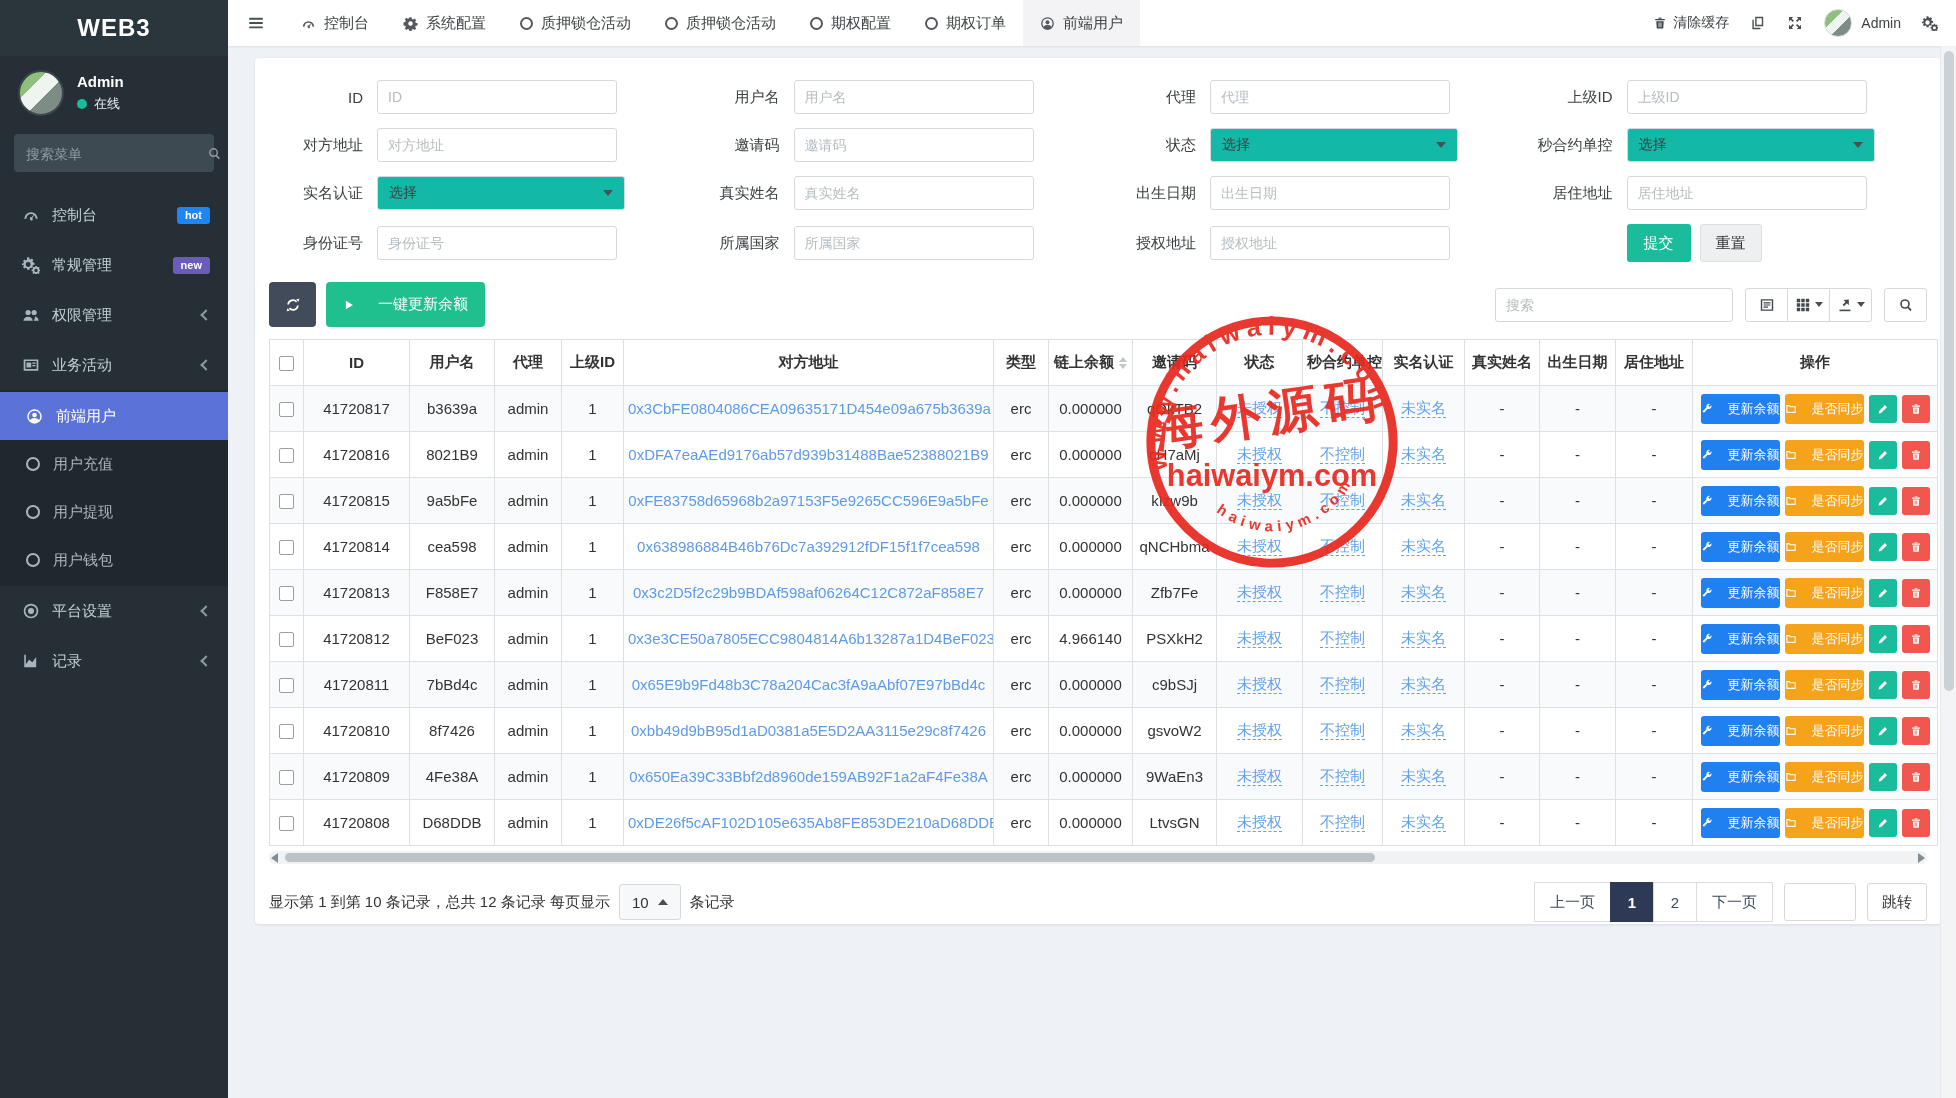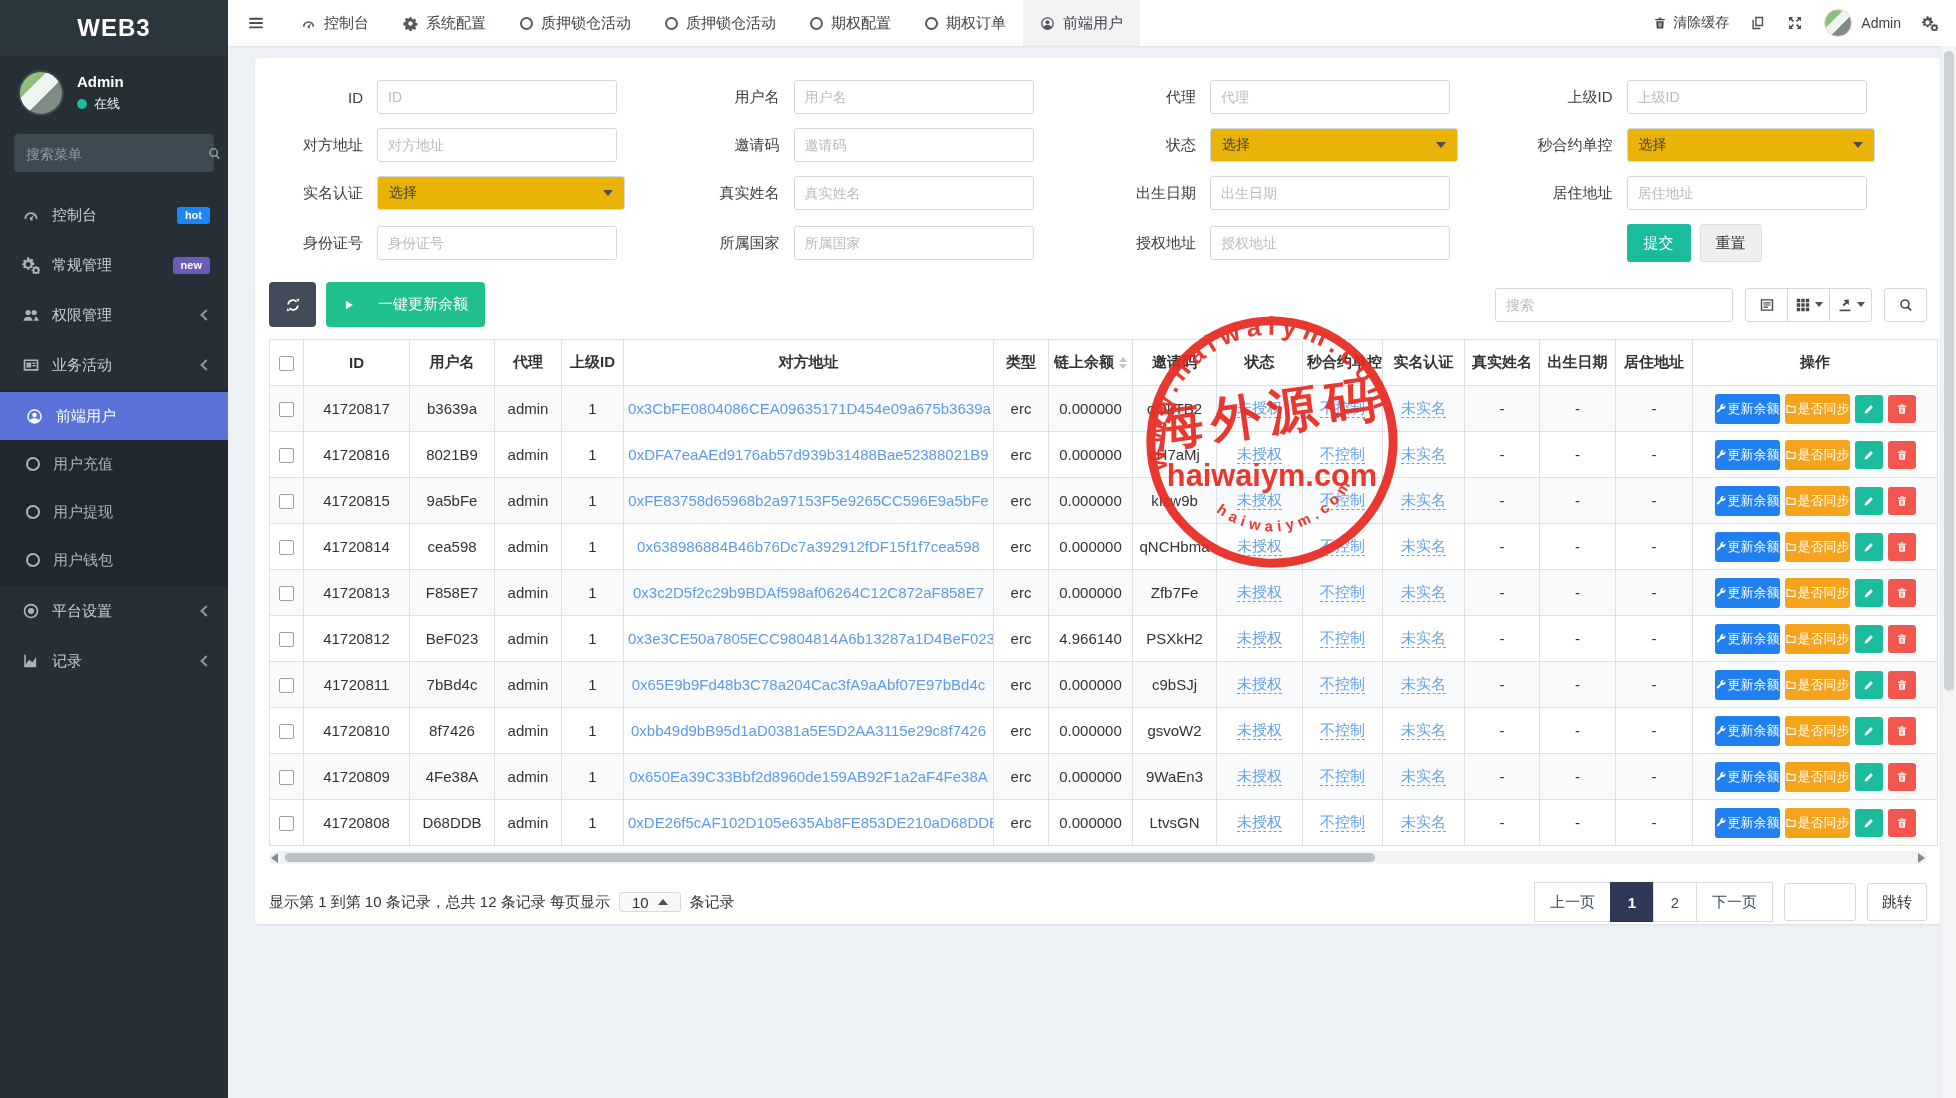--- a/index.html
+++ b/index.html
@@ -45,21 +45,21 @@
   .admin-wrap{display:flex;align-items:center;gap:9px;cursor:pointer}
 
   
   .card{position:absolute;left:255px;top:58px;width:1686px;height:866px;background:#fff;border-radius:4px;box-shadow:0 1px 3px rgba(0,0,0,.09)}
 
   .filters{display:grid;grid-template-columns:repeat(4,1fr);row-gap:14px;column-gap:16px;padding:22px 26px 8px 10px}
   .fgroup{display:flex;align-items:center}
   .flabel{flex:0 0 98px;text-align:right;margin-right:14px;font-size:15px;color:#3c4043;white-space:nowrap}
   .finput{width:240px;height:34px;border:1px solid #d5d9dd;border-radius:3px;padding:0 10px;font-size:14px;color:#333;outline:none;font-family:inherit}
   .finput::placeholder{color:#b7bcc2}
-  .fselect{width:248px;height:34px;border:1px solid #d5d9dd;border-radius:3px;display:flex;align-items:center;justify-content:space-between;padding:0 11px;font-size:14px;color:#3c4043;cursor:pointer;background:#eab308}
+  .fselect{width:248px;height:34px;border:1px solid #d5d9dd;border-radius:3px;display:flex;align-items:center;justify-content:space-between;padding:0 11px;font-size:14px;color:#3c4043;cursor:pointer;background:#14b8a6}
   .sel-caret{width:0;height:0;border-left:5px solid transparent;border-right:5px solid transparent;border-top:6px solid #4a4f53}
   .fbtns{padding-left:112px;gap:9px}
   .btn-submit{background:#1abc9c;color:#fff;border:none;height:38px;padding:0 17px;font-size:15px;border-radius:3px;cursor:pointer;font-family:inherit}
   .btn-reset{background:#edeff1;color:#333;border:1px solid #dcdfe2;height:38px;padding:0 15px;font-size:15px;border-radius:3px;cursor:pointer;font-family:inherit}
 
   .toolbar{display:flex;align-items:center;padding:12px 14px 0}
   .btn-refresh{width:47px;height:45px;background:#414b59;border:none;border-radius:4px;color:#fff;display:flex;align-items:center;justify-content:center;cursor:pointer}
   .btn-green{height:45px;background:#1fc08e;color:#fff;border:none;border-radius:4px;padding:0 17px;font-size:15px;display:flex;align-items:center;gap:23px;margin-left:10px;cursor:pointer;font-family:inherit}
   .toolbar-right{margin-left:auto;display:flex;align-items:center}
   .t-search{width:238px;height:34px;border:1px solid #d5d9dd;border-radius:3px;padding:0 10px;font-size:14px;outline:none;font-family:inherit}
@@ -77,33 +77,33 @@
   tbody tr:nth-child(odd){background:#f9fafb}
   .cb{width:15px;height:15px;border:1px solid #98a0a8;border-radius:2px;display:inline-block;background:#fff;vertical-align:middle;cursor:pointer}
   .link-addr{color:#5d9ae8;cursor:pointer}
   .link-dashed{color:#64a1e6;border-bottom:1px dashed #64a1e6;cursor:pointer;display:inline-block;line-height:1.25}
   .th-flex{display:flex;align-items:center;justify-content:center;gap:5px}
   .sort{display:inline-flex;flex-direction:column;gap:2px}
   .sort i{width:0;height:0;border-left:4px solid transparent;border-right:4px solid transparent;display:block}
   .sort .up{border-bottom:5px solid #c2c7cc}
   .sort .dn{border-top:5px solid #c2c7cc}
   .ops{display:flex;gap:5px;justify-content:center;align-items:center}
-  .btn-act{display:inline-flex;align-items:center;gap:1px;height:30px;padding:0 0;border:none;border-radius:3px;color:#fff;font-size:13px;cursor:pointer;font-family:inherit;white-space:nowrap}
+  .btn-act{display:inline-flex;align-items:center;gap:15px;height:30px;padding:0 0;border:none;border-radius:3px;color:#fff;font-size:13px;cursor:pointer;font-family:inherit;white-space:nowrap}
   .btn-blue{background:#2080f0}.btn-orange{background:#f5a31b}
   .btn-sq{width:28px;height:28px;border:none;border-radius:3px;color:#fff;display:inline-flex;align-items:center;justify-content:center;cursor:pointer}
   .btn-edit{background:#1abc9c}.btn-del{background:#f1574e}
 
   .hscroll{margin:5px 14px 0;height:13px;position:relative;background:#f1f2f4;border-radius:6px}
   .harrow{position:absolute;top:2px;width:0;height:0;border-top:5px solid transparent;border-bottom:5px solid transparent}
   .harrow.left{left:2px;border-right:7px solid #828c93}
   .harrow.right{right:2px;border-left:7px solid #828c93}
   .hthumb{position:absolute;left:16px;top:2px;width:1090px;height:9px;background:#bdc2c7;border-radius:5px;cursor:pointer}
 
   .tfooter{display:flex;align-items:center;margin:18px 14px 0;font-size:15px;color:#333}
-  .psize{display:inline-flex;align-items:center;gap:9px;border:1px solid #d5d9dd;background:#f7f8f9;border-radius:3px;height:20px;padding:0 12px;margin:0 9px;cursor:pointer}
+  .psize{display:inline-flex;align-items:center;gap:9px;border:1px solid #d5d9dd;background:#f7f8f9;border-radius:3px;height:36px;padding:0 12px;margin:0 9px;cursor:pointer}
   .caret-up{width:0;height:0;border-left:5px solid transparent;border-right:5px solid transparent;border-bottom:6px solid #4a4f53}
   .pager{margin-left:auto;display:flex;align-items:center}
   .pg{min-width:44px;height:40px;border:1px solid #d9dde1;background:#fff;display:flex;align-items:center;justify-content:center;padding:0 15px;font-size:15px;color:#3b4a5a;margin-left:-1px;cursor:pointer}
   .pg.active{background:#2e3a55;color:#fff;border-color:#2e3a55;font-weight:bold}
   .jump-input{width:72px;height:38px;border:1px solid #d5d9dd;border-radius:3px;margin:0 11px;outline:none;padding:0 8px;font-size:15px;font-family:inherit}
   .btn-jump{height:38px;padding:0 14px;border:1px solid #d5d9dd;background:#fff;border-radius:3px;font-size:15px;cursor:pointer;font-family:inherit;color:#333}
 
   
   .stamp{position:absolute;left:1133px;top:303px;width:278px;height:278px;z-index:5;pointer-events:none;opacity:.92}
 

